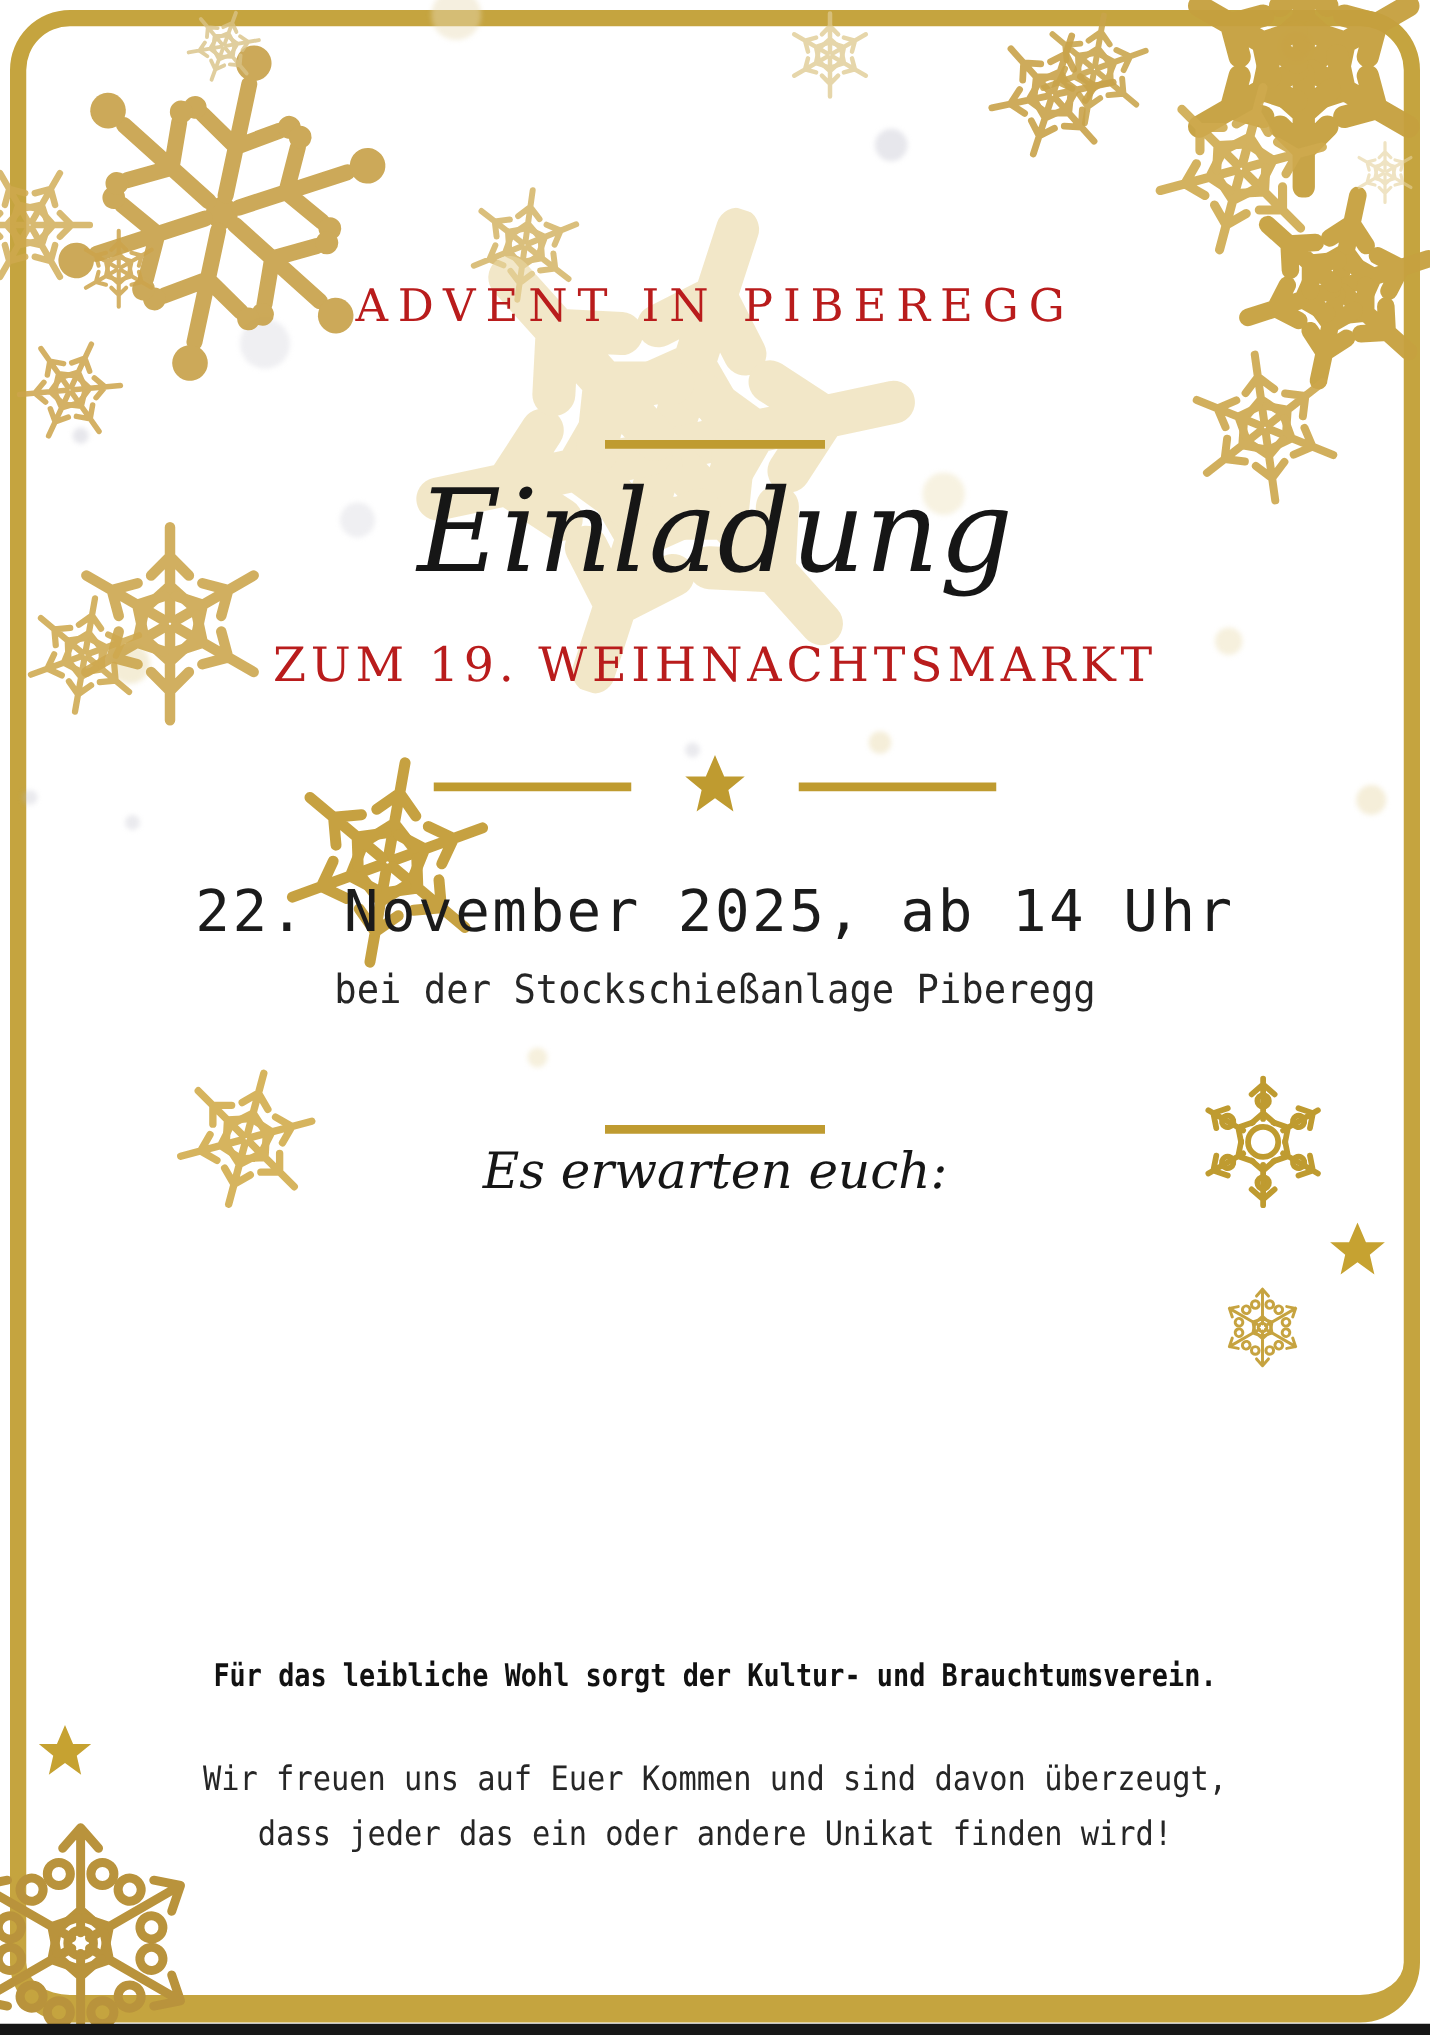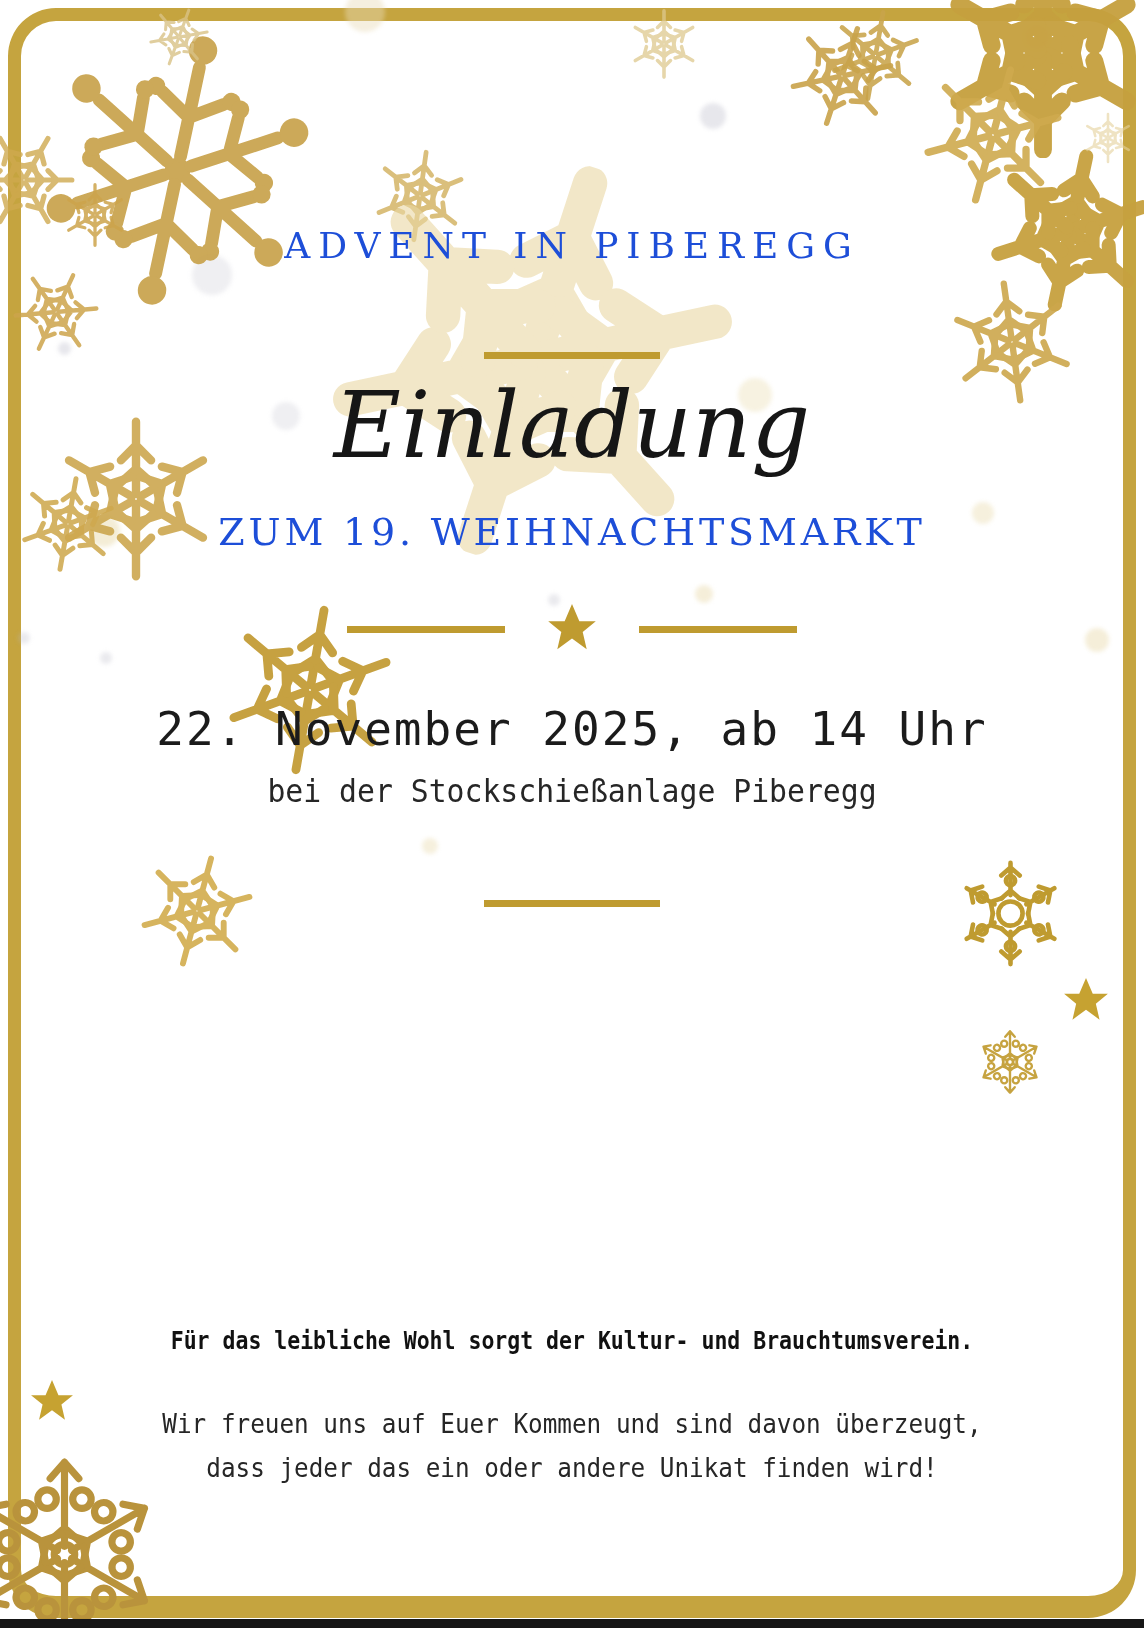--- a/index.html
+++ b/index.html
@@ -17,21 +17,21 @@
     position:absolute; left:0; right:0; bottom:0; height:9px;
     background:#161616; z-index:6;
   }
   
   .dot { position:absolute; border-radius:50%; filter:blur(2px); z-index:2; }
   
   .deco { position:absolute; z-index:3; }
   
   .content { position:absolute; inset:0; z-index:4; }
   .line { position:absolute; left:0; width:100%; text-align:center; white-space:nowrap; }
-  .t-serif { font-family:"DejaVu Serif", "Liberation Serif", serif; color:#1d4ed8; }
+  .t-serif { font-family:"DejaVu Serif", "Liberation Serif", serif; color:#b91c1c; }
   .title  { top:225px; font-size:36px; letter-spacing:.22em; font-weight:500; }
   .script { font-family:"DejaVu Serif", "Liberation Serif", serif; font-style:italic; color:#161616; }
   .einladung { top:372px; font-size:92px; font-weight:500; }
   .subtitle  { top:510px; font-size:38px; letter-spacing:.10em; }
   .mono { font-family:"DejaVu Sans Mono", "Liberation Mono", monospace; color:#262626; }
   .date     { top:702px; font-size:46px; letter-spacing:2px; color:#1b1b1b; }
   .location { top:772px; font-size:32px; transform:scaleX(.93); }
   .expect-heading { top:914px; font-size:40px; }
   .item { font-size:30px; line-height:47px; transform:scaleX(.93); position:relative; text-align:center; white-space:nowrap; }
   .items { position:absolute; top:982px; left:0; width:100%; }
@@ -229,20 +229,21 @@
           <use href="#st"></use>
         </svg>
       <div class="div-line"></div>
     </div>
 
     <div class="line mono date">22. November 2025, ab 14 Uhr</div>
     <div class="line mono location">bei der Stockschießanlage Piberegg</div>
 
     <div class="rule rule-2"></div>
 
+    <div class="line script expect-heading">Es erwarten euch:</div>
 
 
 
     <div class="line mono catering">Für das leibliche Wohl sorgt der Kultur- und Brauchtumsverein.</div>
 
     <div class="line mono closing1">Wir freuen uns auf Euer Kommen und sind davon überzeugt,</div>
     <div class="line mono closing2">dass jeder das ein oder andere Unikat finden wird!</div>
 
   </div>
 </div>

